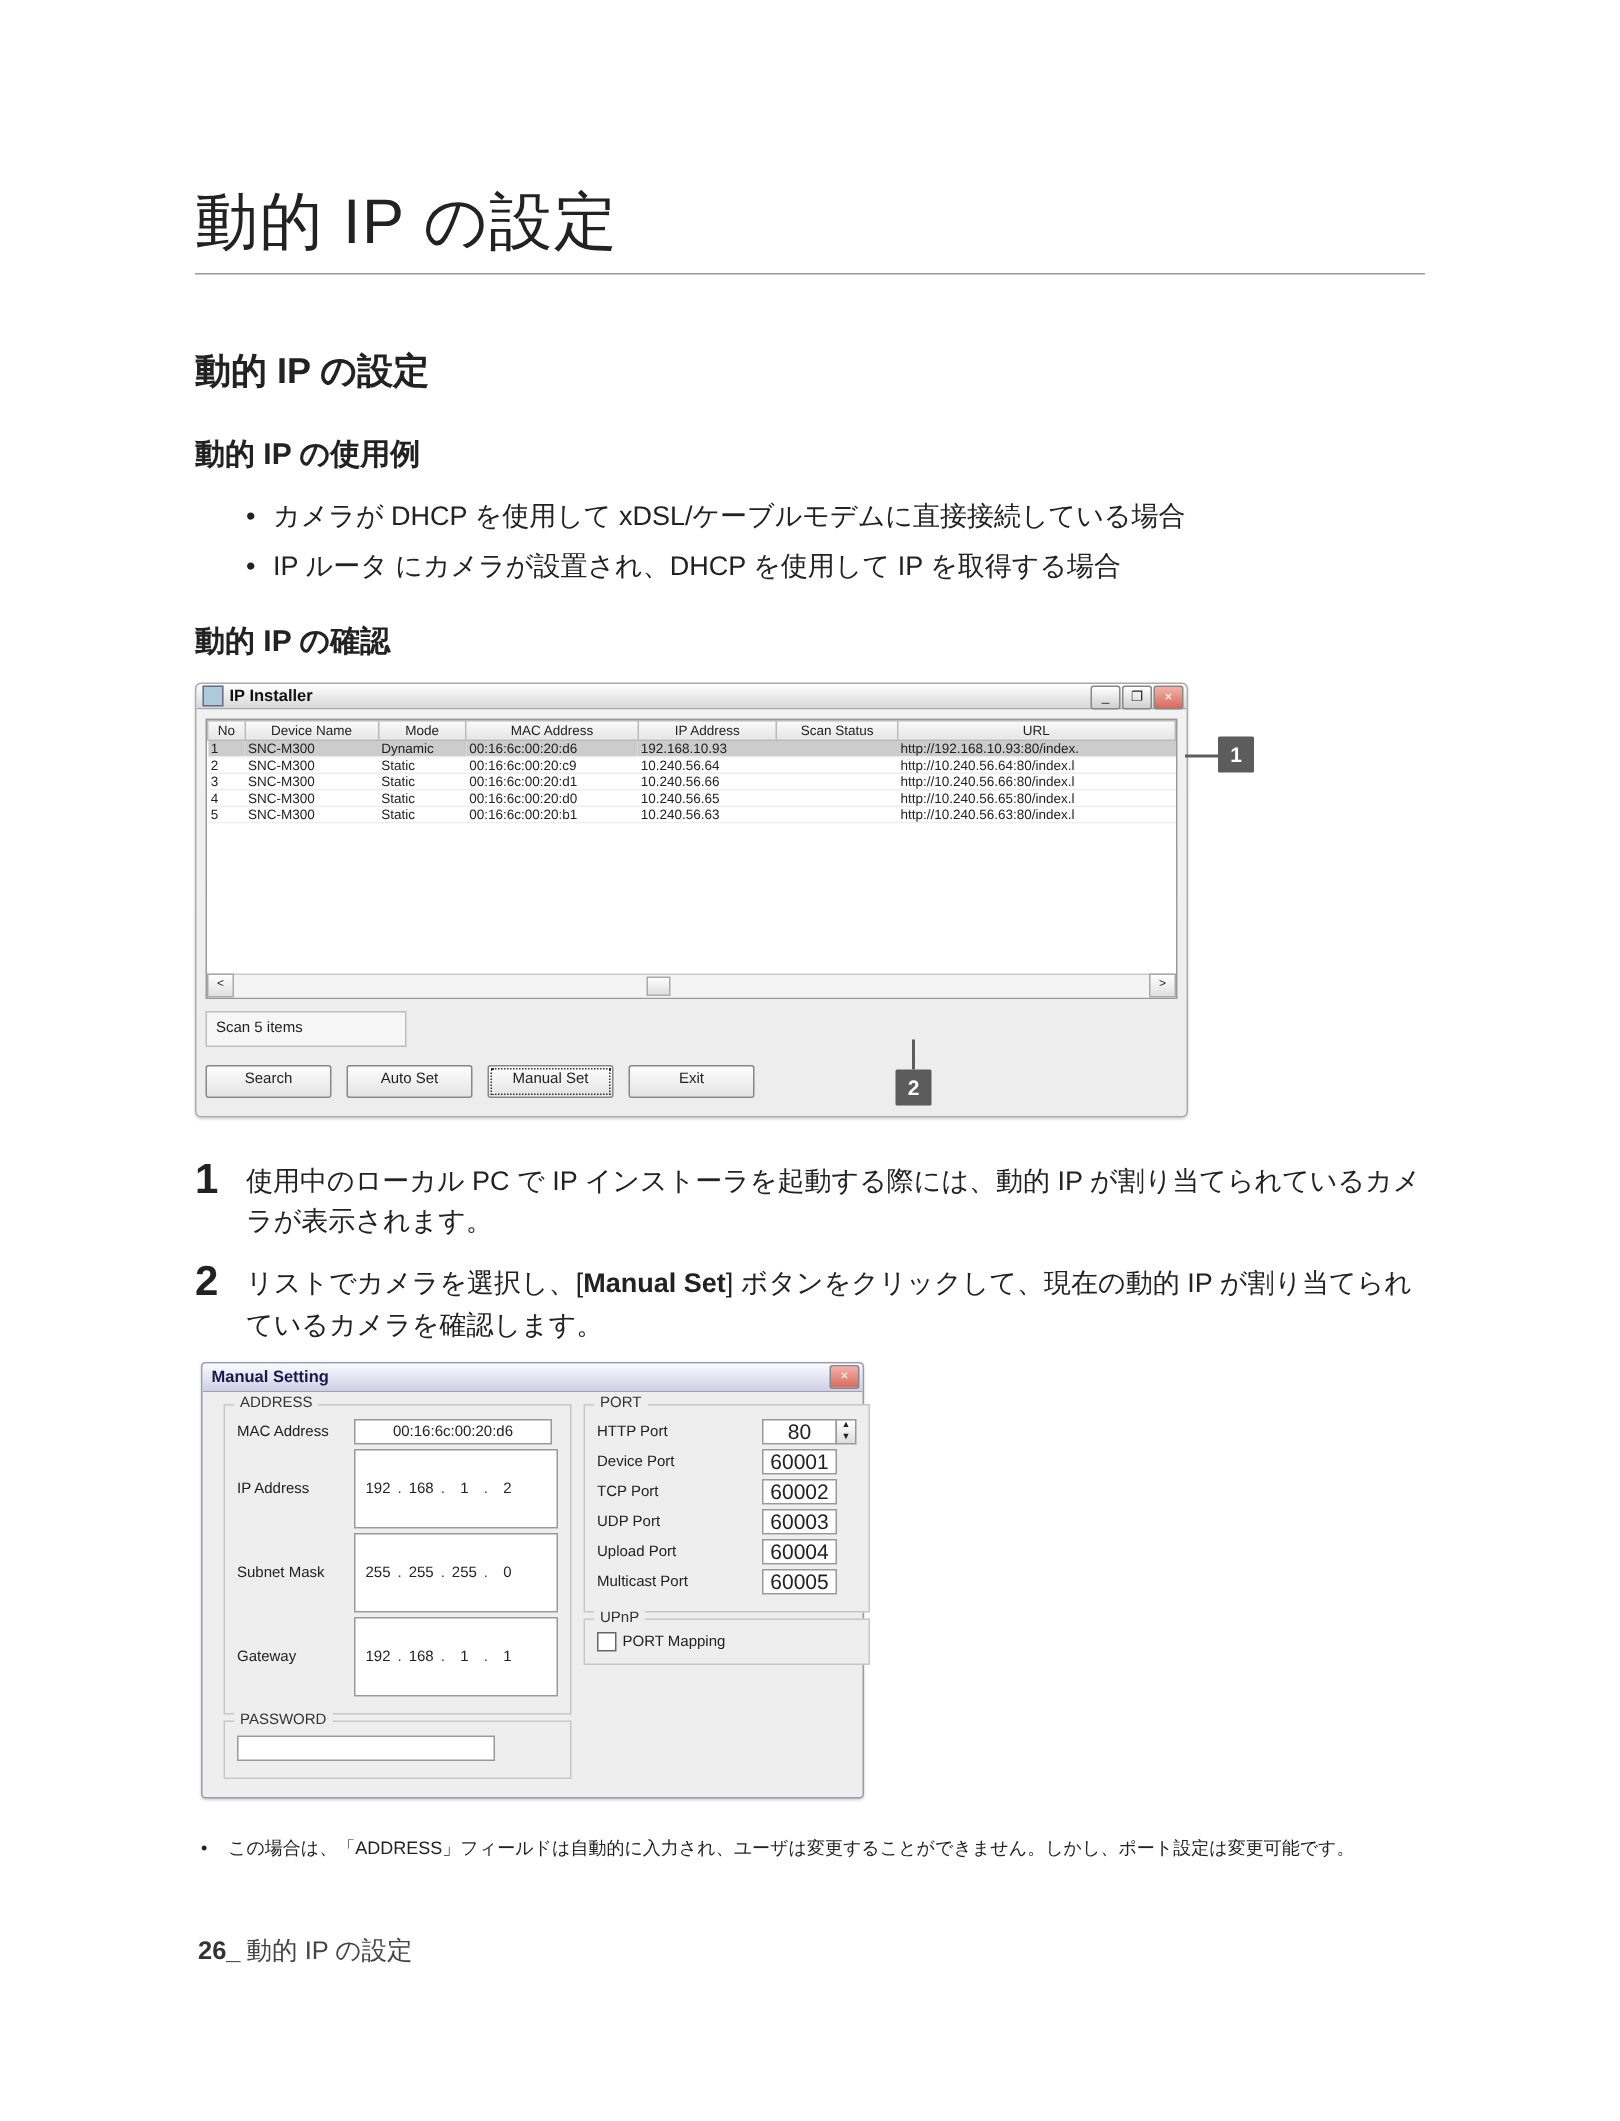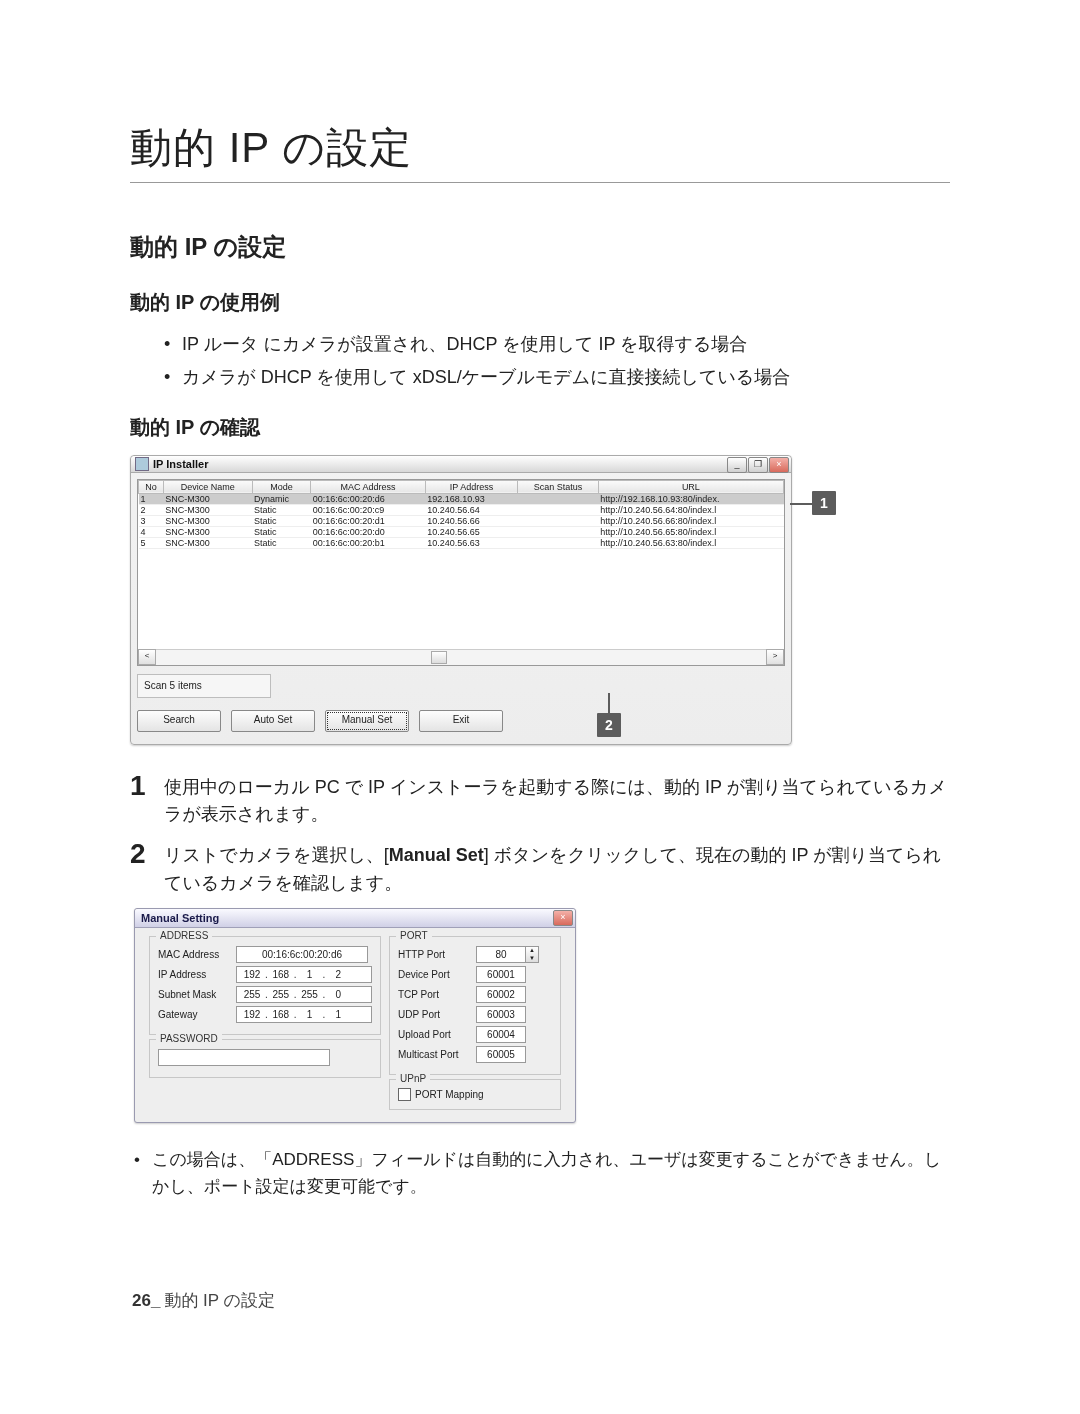--- a/index.html
+++ b/index.html
@@ -47,48 +47,48 @@
 
   
   .dlg{width:440px;border:1px solid #9a9ab0;background:#eeeeee;font-family:"MS Sans Serif",Tahoma,sans-serif;font-size:10px;color:#222;border-radius:3px;box-shadow:0 1px 2px rgba(0,0,0,.2);margin-left:4px;margin-top:4px;}
   .dlg .tbar2{height:18px;background:linear-gradient(#fafaff,#d0d0e6);border-bottom:1px solid #a0a0b8;display:flex;align-items:center;padding:0 6px;border-radius:3px 3px 0 0;position:relative;}
   .dlg .tbar2 .title{font-weight:700;color:#1a1a4a;font-size:11px;}
   .dlg .grid{display:flex;padding:4px 10px 8px 10px;}
   .fs{border:1px solid #c7c7c7;margin:4px;padding:6px 8px 8px 8px;position:relative;flex:1;background:#eeeeee;}
   .fs .leg{position:absolute;top:-7px;left:6px;background:#eeeeee;padding:0 4px;font-size:10px;color:#333;}
   .frow{display:flex;align-items:center;margin:3px 0;}
   .frow label{width:78px;font-size:10px;}
-  .ipseg{display:flex;align-items:center;border:1px solid #999;background:#fff;font-size:10px;padding:0 2px;height:15px;width:130px;}
+  .ipseg{display:flex;align-items:center;border:1px solid #999;background:#fff;font-size:10px;padding:18px 2px;height:15px;width:130px;}
   .ipseg span{width:26px;text-align:center;}
   .ipseg i{font-style:normal;color:#333;}
   .macbox{border:1px solid #999;background:#fff;height:15px;width:130px;text-align:center;font-size:10px;line-height:15px;}
-  .pfield{border:1px solid #999;background:#fff;height:15px;width:48px;font-size:10px;text-align:center;line-height:15px;}
+  .pfield{border:1px solid #999;background:#fff;height:15px;width:48px;font-size:14px;text-align:center;line-height:15px;margin-left:32px;}
   .spin{width:12px;height:15px;border:1px solid #999;background:linear-gradient(#fff,#ddd);margin-left:-1px;display:flex;flex-direction:column;}
   .spin div{flex:1;font-size:6px;text-align:center;line-height:6px;}
   .chkrow{display:flex;align-items:center;margin-top:2px;}
   .chkrow .chk{width:11px;height:11px;border:1px solid #666;background:#fff;margin-right:4px;}
   .dlgbtns{display:flex;justify-content:space-around;padding:6px 40px 10px 40px;}
 
-  .note{font-size:17px;line-height:1.55;margin:24px 0 0 22px;position:relative;}
+  .note{font-size:12px;line-height:1.55;margin:24px 0 0 22px;position:relative;}
   .note:before{content:"•";position:absolute;left:-18px;}
   .pnum{position:absolute;left:132px;bottom:102px;font-size:17px;font-weight:700;color:#333;}
   .pnum .sec{font-weight:400;margin-left:4px;color:#444;}
 </style>
 </head>
 <body>
 
 <div class="page">
   <div class="content">
     <div class="h-title">動的 IP の設定</div>
     <div class="h2">動的 IP の設定</div>
     <div class="h3">動的 IP の使用例</div>
 
     <ul class="bullets">
+      <li>カメラが DHCP を使用して xDSL/ケーブルモデムに直接接続している場合</li>
       <li>IP ルータ にカメラが設置され、DHCP を使用して IP を取得する場合</li>
-      <li>カメラが DHCP を使用して xDSL/ケーブルモデムに直接接続している場合</li>
     </ul>
 
     <div class="h3">動的 IP の確認</div>
 
     <div class="fig-wrap">
       <div class="win">
         <div class="tbar">
           <div class="icon"></div>
           <div class="title">IP Installer</div>
           <div class="wbtns">

